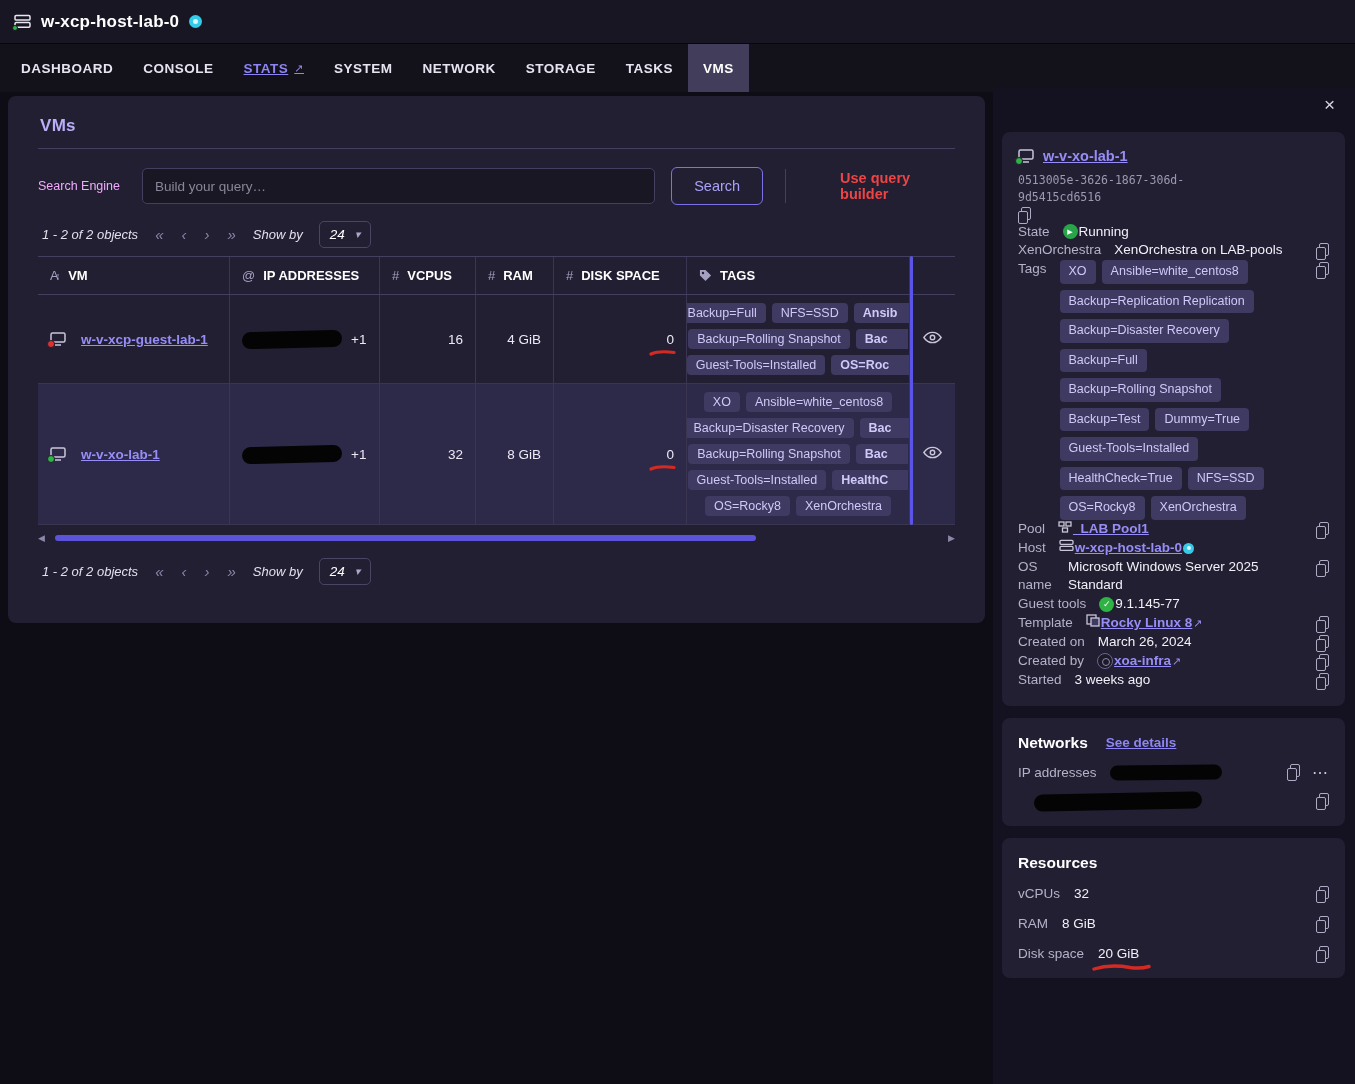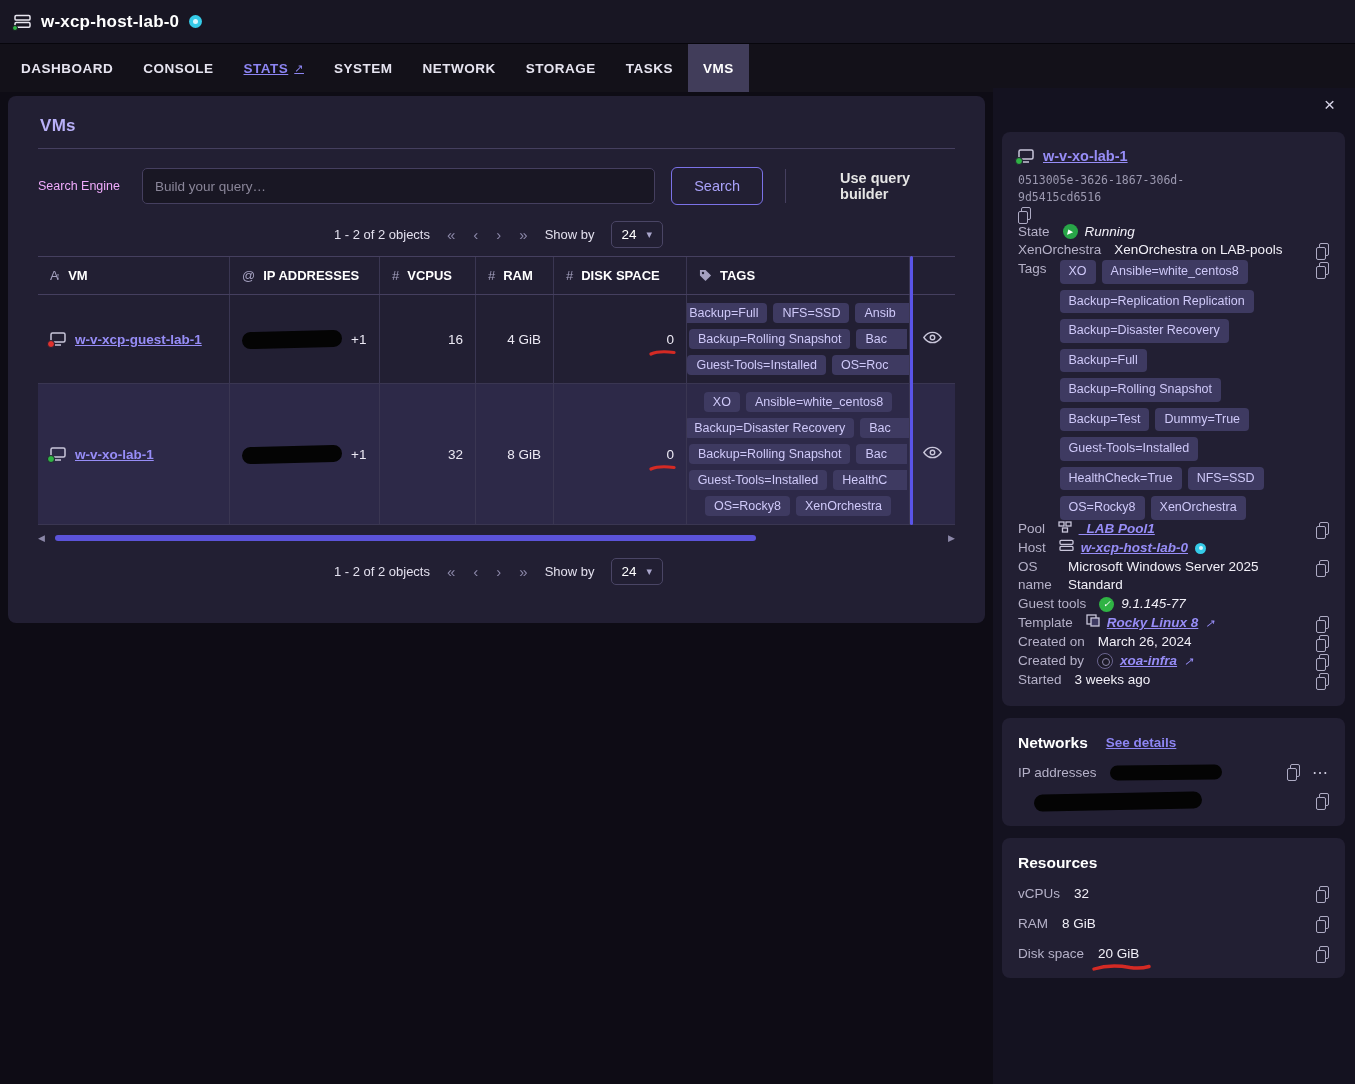--- a/index.html
+++ b/index.html
@@ -31,23 +31,23 @@
   .rule { height:1px; background:#453f5f; margin-bottom:18px; }
 
   .search-row { display:flex; align-items:center; margin-bottom:16px; }
   .search-label { font-size:12.5px; color:#f0abfc; width:104px; flex:none; }
   .query-input { width:545px; height:36px; background:#191724; border:1px solid #453f5f; border-radius:5px;
                  color:#e8e6f2; padding:0 12px; font-size:13.5px; font-family:inherit; }
   .query-input::placeholder { color:#8a8699; }
   .btn-outline { margin-left:16px; height:38px; padding:0 22px; background:transparent; border:1px solid #7b72e8;
                  border-radius:6px; color:#a9a1f8; font-size:14.5px; font-family:inherit; cursor:pointer; }
   .vdiv { width:1px; height:34px; background:#453f5f; margin:0 22px; }
-  .builder-link { color:#e5e5e5; font-size:14.5px; font-weight:600; cursor:pointer;margin-left:32px; }
-
-  .pag-row { display:flex; justify-content:center; margin-bottom:8px; }
+  .builder-link { color:#ef4444; font-size:14.5px; font-weight:600; cursor:pointer;margin-left:32px; }
+
+  .pag-row { display:flex; justify-content:flex-start; margin-bottom:8px;font-style:italic; }
   .pag-row.bottom { margin-top:14px; margin-bottom:0; }
   .pagination { display:flex; align-items:center; gap:8px; font-size:13px; color:#e3e0ee; }
   .pag-text { margin:0 4px; }
   .pag-btn { color:#8b87a8; font-size:15px; padding:0 5px; cursor:pointer; }
   .select { display:flex; align-items:center; gap:10px; border:1px solid #4a4565; border-radius:5px;
             padding:5px 10px; margin-left:4px; font-size:13.5px; color:#ffffff; cursor:pointer; }
   .select .chev { color:#aaa6cc; font-size:11px; }
 
   
   .table-wrap { position:relative; margin-top:4px; }
@@ -55,34 +55,34 @@
   .tcell { border-right:1px solid #3a3652; min-width:0; }
   .trow .tcell:last-child { border-right:none; }
   .thead { border-top:1px solid #453f5f; border-bottom:1px solid #453f5f; }
   .thead .tcell { display:flex; align-items:center; gap:8px; padding:11px 12px; font-size:13px; font-weight:700; color:#ffffff; }
   .hicon { color:#a5a1c0; font-weight:400; font-size:13px; display:inline-flex; align-items:center; }
   .sort-arrows { font-size:9px; color:#a5a1c0; margin-left:-3px; }
   .tbody-row { border-bottom:1px solid #3a3652; }
   .tbody-row.selected { background:#2d2948; }
   .tbody-row .tcell { display:flex; align-items:center; padding:8px 12px; font-size:13.5px; }
   .cell-num { justify-content:flex-end; padding-right:16px; }
-  .vm-cell { gap:9px; }
+  .vm-cell { gap:15px; }
   .vm-link { color:#978df7; text-decoration:underline; font-weight:600; font-size:13.5px; cursor:pointer; }
   .vm-icon { position:relative; display:inline-flex; flex:none; }
   .vm-icon .dot { position:absolute; left:-3px; bottom:-2px; width:8px; height:8px; border-radius:50%; border:1.5px solid #221f33; }
   .dot.running { background:#2fb344; }
   .dot.halted { background:#e0312e; }
   .ip-cell { gap:9px; }
   .blob { background:#040404; border-radius:9px; flex:none; }
   .blob.b-row { width:100px; height:17px; transform:rotate(-1.5deg); }
   .tags-cell { flex-direction:column; align-items:flex-start; justify-content:center; gap:6px;
                padding:10px 0 10px 14px; overflow:hidden; }
   .tag-line { display:flex; gap:6px; white-space:nowrap; }
   .pill { background:#3e3a61; color:#cfc9f9; font-size:12.5px; padding:3px 9px; border-radius:4px; white-space:nowrap; }
-  .pill.cut { border-top-right-radius:0; border-bottom-right-radius:0; padding-right:20px; }
+  .pill.cut { border-top-right-radius:0; border-bottom-right-radius:0; padding-right:20px;font-weight:bold; }
   .actions-cell { justify-content:center; }
   .col-indicator { position:absolute; top:0; bottom:0; left:872px; width:3px; background:#5a54e8; border-radius:2px; }
   .disk-wrap { position:relative; }
   .disk-wrap .scribble { position:absolute; left:-17px; top:17px; }
 
   .hscroll { display:flex; align-items:center; gap:8px; margin-top:7px; height:12px; }
   .hs-arrow { color:#8b87a8; font-size:9px; cursor:pointer; }
   .hs-track { flex:1; height:6px; position:relative; }
   .hs-thumb { position:absolute; left:2px; top:0; height:6px; width:79%; background:#5b53d9; border-radius:3px; cursor:pointer; }
 
@@ -95,21 +95,21 @@
   .pvm-header { display:flex; align-items:center; gap:9px; margin-bottom:8px; }
   .pvm-link { color:#978df7; text-decoration:underline; font-size:14.5px; font-weight:600; cursor:pointer; }
   .uuid-row { display:flex; align-items:flex-start;flex-direction:column; }
   .uuid { font-family:"DejaVu Sans Mono",monospace; font-size:11.5px; color:#9c99b0; width:172px; word-break:break-all; line-height:1.5; }
   .grow { flex:1; }
 
   .prow { display:flex; align-items:flex-start; margin-top:0; font-size:13.5px; line-height:1.4; }
   .plabel { color:#b5b1c8; flex:none; margin-right:13px; }
   .pvalue { color:#f2f0f8; }
   .prow .copy { margin-left:auto; margin-top:2px; }
-  .inline-val { display:flex; align-items:center; gap:7px;font-style:italic; }
+  .inline-val { display:flex; align-items:center; gap:1px; }
   .play-badge { width:15px; height:15px; border-radius:50%; background:#28a548; display:inline-flex;
                 align-items:center; justify-content:center; flex:none; }
   .play-badge .g { font-size:7px; color:#ffffff; }
   .check-badge { width:15px; height:15px; border-radius:50%; background:#2fb344; display:inline-flex;
                  align-items:center; justify-content:center; flex:none; font-size:9px; color:#fff; }
   .ptags { display:flex; flex-wrap:wrap; gap:6px; width:252px; }
   .plink { color:#978df7; text-decoration:underline; font-weight:600; cursor:pointer; }
   .os-row .plabel { width:42px; margin-right:8px; }
   .os-row .pvalue { width:212px; }
   .cyan-dot { width:11px; height:11px; border-radius:50%; background:#35cbe8; position:relative; flex:none; }

